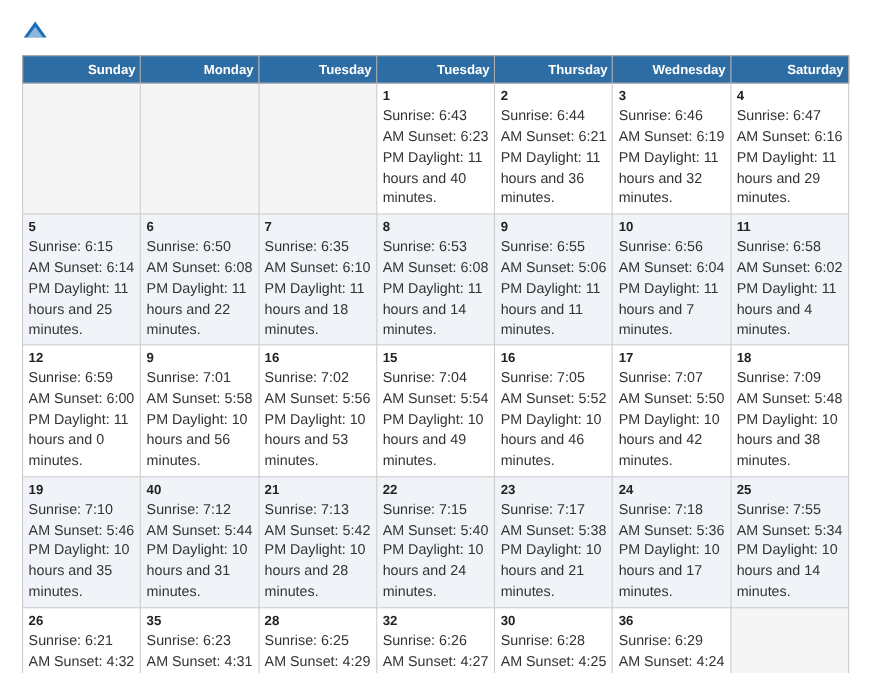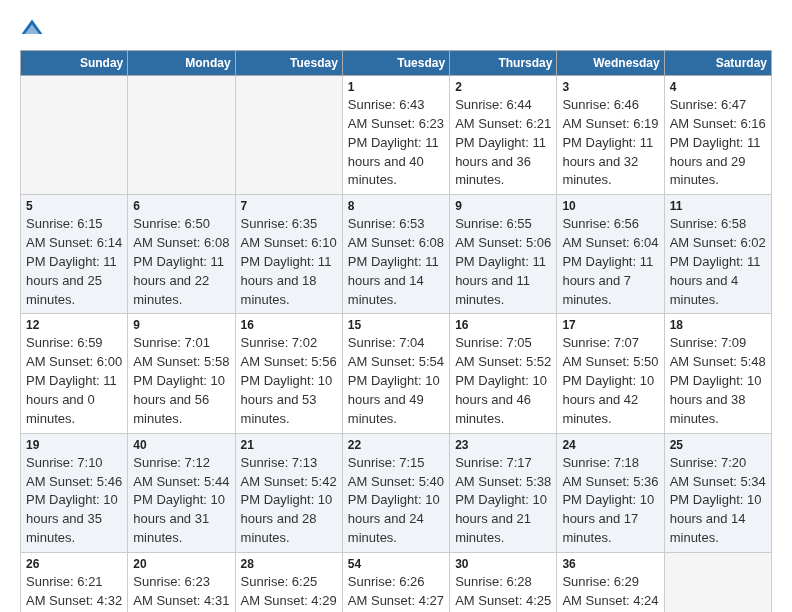--- a/index.html
+++ b/index.html
@@ -310,50 +310,50 @@
           </td>
           <td>
             <span class="day-num">24</span>
             <div class="day-info">Sunrise: 7:18 AM
 Sunset: 5:36 PM
 Daylight: 10 hours
 and 17 minutes.</div>
           </td>
           <td>
             <span class="day-num">25</span>
-            <div class="day-info">Sunrise: 7:20 AM
+            <div class="day-info">Sunrise: 7:55 AM
 Sunset: 5:34 PM
 Daylight: 10 hours
 and 14 minutes.</div>
           </td>
         </tr>
         <tr>
           <td>
             <span class="day-num">26</span>
             <div class="day-info">Sunrise: 6:21 AM
 Sunset: 4:32 PM
 Daylight: 10 hours
 and 11 minutes.</div>
           </td>
           <td>
-            <span class="day-num">20</span>
+            <span class="day-num">35</span>
             <div class="day-info">Sunrise: 6:23 AM
 Sunset: 4:31 PM
 Daylight: 10 hours
 and 7 minutes.</div>
           </td>
           <td>
             <span class="day-num">28</span>
             <div class="day-info">Sunrise: 6:25 AM
 Sunset: 4:29 PM
 Daylight: 10 hours
 and 4 minutes.</div>
           </td>
           <td>
-            <span class="day-num">54</span>
+            <span class="day-num">32</span>
             <div class="day-info">Sunrise: 6:26 AM
 Sunset: 4:27 PM
 Daylight: 10 hours
 and 0 minutes.</div>
           </td>
           <td>
             <span class="day-num">30</span>
             <div class="day-info">Sunrise: 6:28 AM
 Sunset: 4:25 PM
 Daylight: 9 hours

